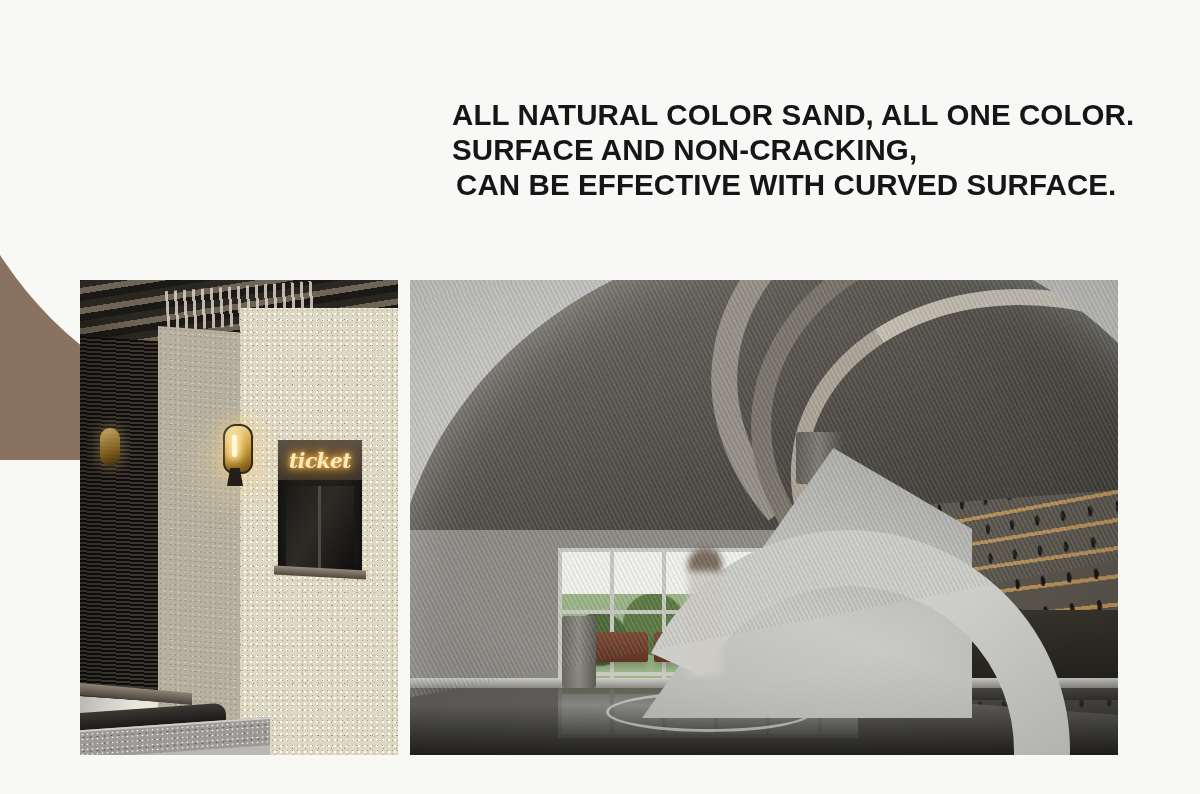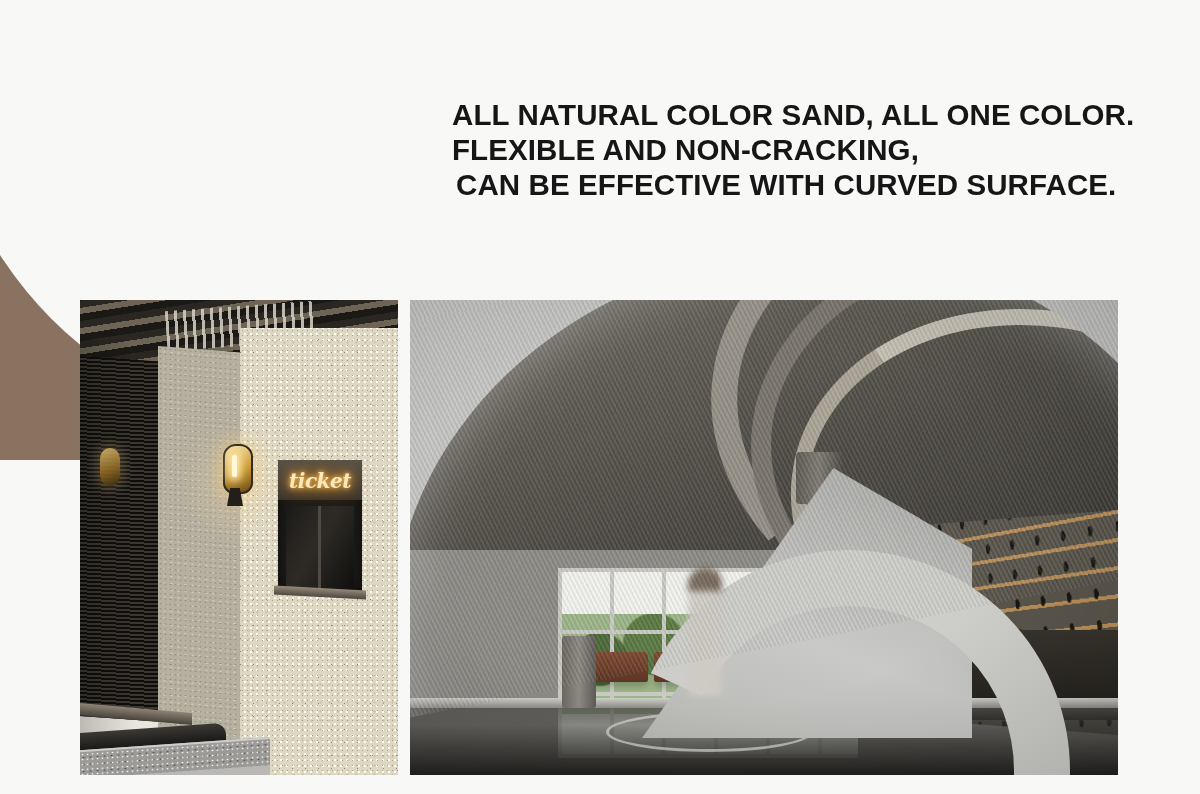--- a/index.html
+++ b/index.html
@@ -64,21 +64,20 @@
   }
 
   
   .photo-row {
     position: absolute;
     left: 80px;
     top: 280px;
     width: 1038px;
     height: 475px;
     z-index: 3;
-    margin-top: 20px;
   }
 
   .photo {
     position: absolute;
     top: 0;
     height: 475px;
     overflow: hidden;
     background: #cfcfcf;
   }
   .photo-left  { left: 0;    width: 318px; }
@@ -451,21 +450,21 @@
 <body>
 
 <div class="slide">
 
   <div class="corner-brown">
     <div class="corner-brown-cut"></div>
   </div>
 
   <div class="headline">
     <div class="headline-line">ALL NATURAL COLOR SAND, ALL ONE COLOR.</div>
-    <div class="headline-line">FLEXIBLE AND NON-CRACKING,</div>
+    <div class="headline-line">SURFACE AND NON-CRACKING,</div>
     <div class="headline-line indented">CAN BE EFFECTIVE WITH CURVED SURFACE.</div>
   </div>
 
   <div class="photo-row">
 
     <div class="photo photo-left">
       <div class="lp-sky"></div>
       <div class="lp-soffit"></div>
       <div class="lp-soffit-tick"></div>
       <div class="lp-slats"></div>

